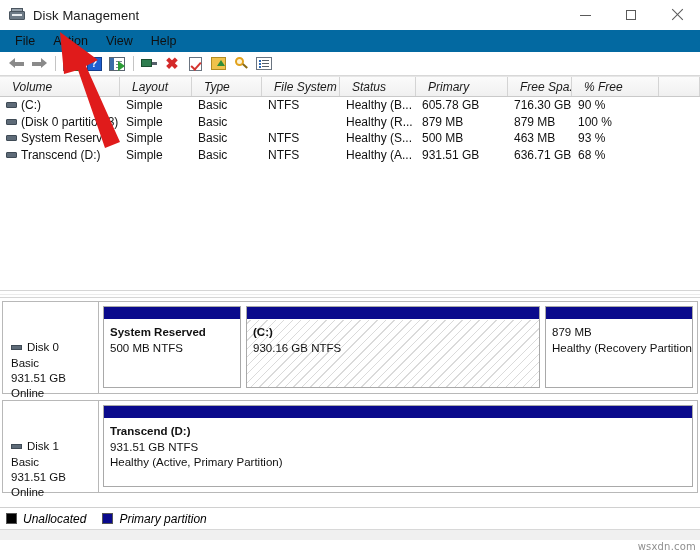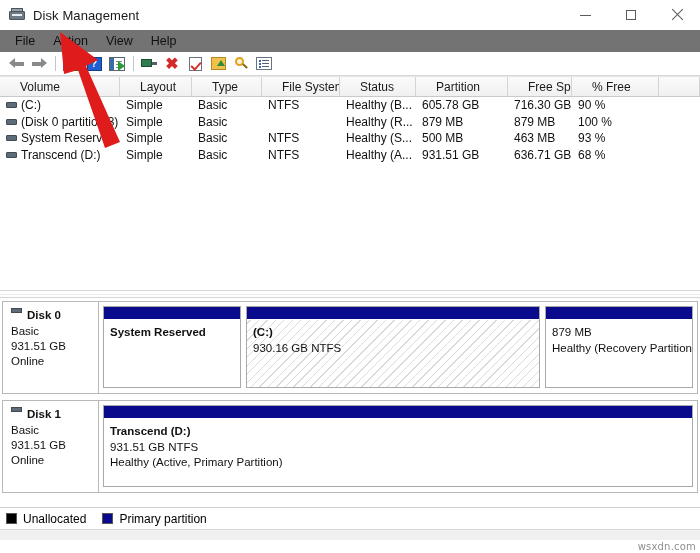--- a/index.html
+++ b/index.html
@@ -86,21 +86,21 @@
   }
   .win-btn .glyph-close::before { transform: rotate(45deg); }
   .win-btn .glyph-close::after { transform: rotate(-45deg); }
 
   
   .menubar {
     height: 22px;
     display: flex;
     align-items: center;
     padding-left: 6px;
-    background: #737373;
+    background: #0369a1;
     font-size: 12.5px;
   }
   .menu-item {
     padding: 2px 9px;
     color: #101010;
     white-space: nowrap;
   }
 
   
   .toolbar {
@@ -255,25 +255,26 @@
   .col-header {
     display: flex;
     height: 21px;
     background: linear-gradient(#fbfbfb, #f0f0f0);
     border-bottom: 1px solid #c9c9c9;
     border-top: 1px solid #e6e6e6;
     font-size: 12px;
   }
   .col-header .col {
     display: flex; align-items: center;
-    padding-left: 20px;
+    padding-left: 12px;
     border-right: 1px solid #d4d4d4;
     color: #1a1a1a;
     white-space: nowrap;
     overflow: hidden;
+    font-style: italic;
   }
 
   
   .c-volume { width: 120px; }
   .c-layout { width: 72px; }
   .c-type   { width: 70px; }
   .c-fs     { width: 78px; }
   .c-status { width: 76px; }
   .c-cap    { width: 92px; }
   .c-free   { width: 64px; }
@@ -345,23 +346,24 @@
     width: 96px;
     flex: 0 0 96px;
     border-right: 1px solid #b8b8b8;
     padding: 6px 0 0 8px;
     font-size: 11.5px;
     line-height: 15px;
     color: #111;
     background: #ffffff;
   }
   .disk-info .dtitle {
-    font-weight: bold;
-    display: flex; align-items: flex-start;
+    font-weight: normal;
+    display: flex; align-items: center;
     margin-bottom: 1px;
+    margin-top: 32px;
   }
   .disk-info .dtitle .dico {
     width: 11px; height: 5px;
     background: #5e6b78;
     border: 1px solid #3f4a55;
     margin-right: 5px;
   }
   .parts {
     flex: 1;
     display: flex;
@@ -411,20 +413,21 @@
     display: flex;
     align-items: center;
     padding-left: 6px;
     background: #ffffff;
     border-top: 1px solid #d0d0d0;
     font-size: 12px;
   }
   .legend-item {
     display: flex; align-items: center;
     margin-right: 16px;
+    font-style: italic;
   }
   .legend-sw {
     width: 11px; height: 11px;
     margin-right: 6px;
     border: 1px solid #555;
   }
   .sw-unalloc { background: #000000; }
   .sw-primary { background: #0a0a8c; }
   .statusbar {
     height: 11px;
@@ -550,21 +553,21 @@
     </span>
   </div>
 </div>
 
 <div class="col-header">
   <div class="col c-volume">Volume</div>
   <div class="col c-layout">Layout</div>
   <div class="col c-type">Type</div>
   <div class="col c-fs">File System</div>
   <div class="col c-status">Status</div>
-  <div class="col c-cap">Partition</div>
+  <div class="col c-cap">Primary</div>
   <div class="col c-free">Free Spa...</div>
   <div class="col c-pct">% Free</div>
   <div class="col c-end"></div>
 </div>
 
 <div class="vol-list">
 
   <div class="vol-row">
     <div class="cell name c-volume">
       <span class="vol-icon"></span>
@@ -636,20 +639,21 @@
       <div>Basic</div>
       <div>931.51 GB</div>
       <div>Online</div>
     </div>
     <div class="parts">
 
       <div class="part p-sysres">
         <div class="pbar"></div>
         <div class="pbody">
           <div class="pname">System Reserved</div>
+          <div>500 MB NTFS</div>
         </div>
       </div>
 
       <div class="part p-c hatched">
         <div class="pbar"></div>
         <div class="pbody">
           <div class="pname">(C:)</div>
           <div>930.16 GB NTFS</div>
         </div>
       </div>

